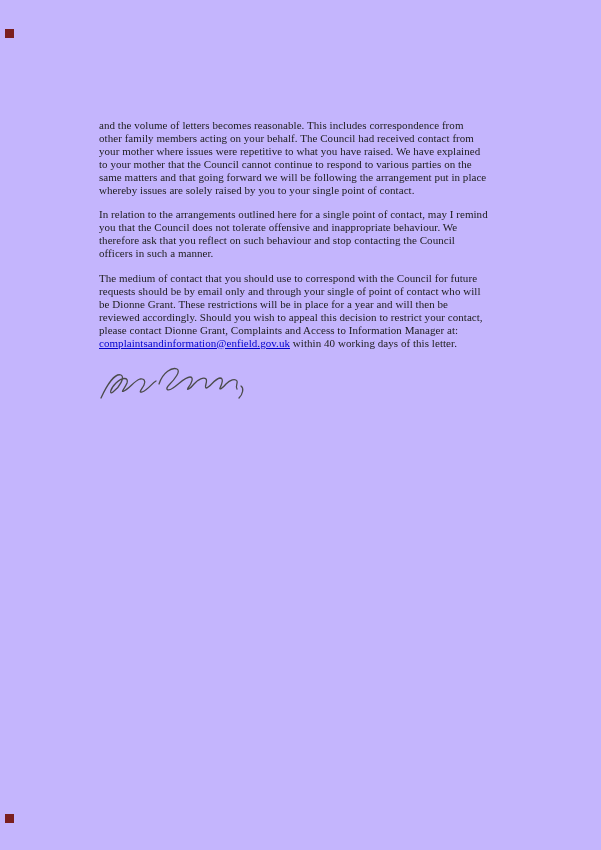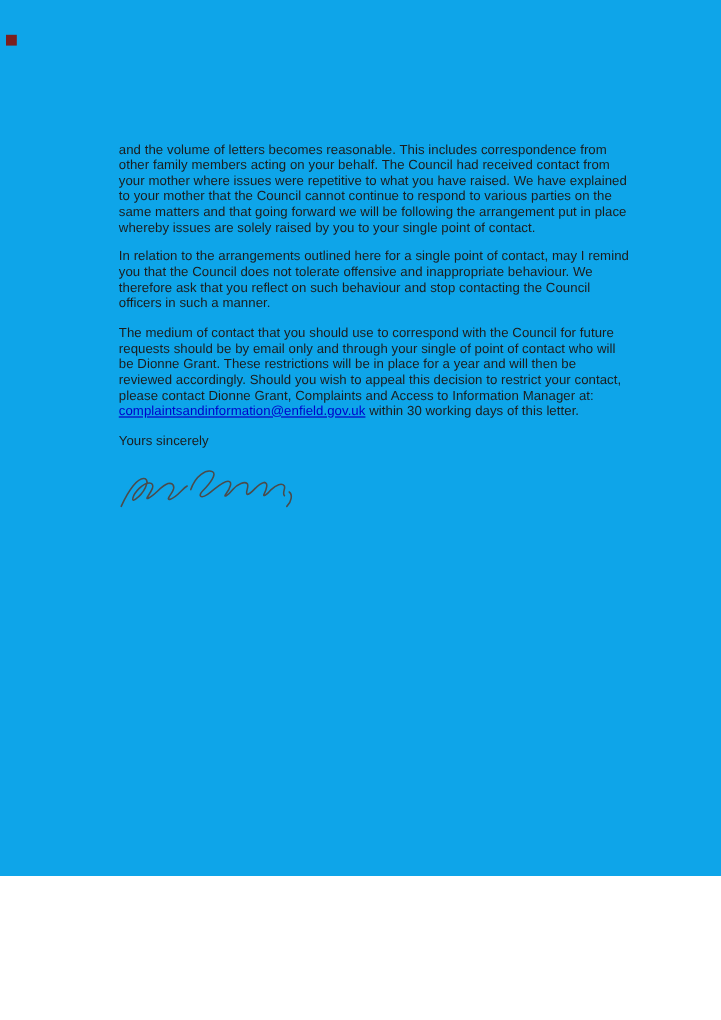--- a/index.html
+++ b/index.html
@@ -3,24 +3,24 @@
 <meta charset="utf-8">
 <style>
   html, body {
     margin: 0;
     padding: 0;
     background: #ffffff;
   }
   .page {
     position: relative;
     width: 601px;
-    height: 730px;
-    background: #0ea5e9;
+    height: 850px;
+    background: #c4b5fd;
     overflow: hidden;
-    font-family: Liberation Sans, sans-serif;
+    font-family: Liberation Serif, serif;
     color: #1c1c1c;
   }
   .scan-mark {
     position: absolute;
     width: 9px;
     height: 9px;
     background: #7b1f1f;
   }
   .mark-top    { left: 5px; top: 29px; }
   .mark-bottom { left: 5px; top: 814px; }
@@ -75,23 +75,22 @@
 
     <p class="para lines">In relation to the arrangements outlined here for a single point of contact, may I remind
 you that the Council does not tolerate offensive and inappropriate behaviour. We
 therefore ask that you reflect on such behaviour and stop contacting the Council
 officers in such a manner.</p>
 
     <p class="para"><span class="lines">The medium of contact that you should use to correspond with the Council for future
 requests should be by email only and through your single of point of contact who will
 be Dionne Grant. These restrictions will be in place for a year and will then be
 reviewed accordingly. Should you wish to appeal this decision to restrict your contact,
-please contact Dionne Grant, Complaints and Access to Information Manager at:</span><br><a class="email-link" href="#">complaintsandinformation@enfield.gov.uk</a><span> within 30 working days of this letter.</span></p>
+please contact Dionne Grant, Complaints and Access to Information Manager at:</span><br><a class="email-link" href="#">complaintsandinformation@enfield.gov.uk</a><span> within 40 working days of this letter.</span></p>
 
-    <p class="para">Yours sincerely</p>
 
     <div class="signature">
       <svg width="152" height="44" viewBox="0 0 152 44">
         <g fill="none" stroke="#4b4b4b" stroke-width="1.3" stroke-linecap="round" stroke-linejoin="round">
           <path d="M2,36 C8,23 16,11 22,13 C26,15 21,25 14,30 C10,33 11,27 17,21 C23,15 30,15 28,21 C26,26 21,31 25,29 C31,26 35,19 41,17 C45,16 47,19 45,23 C43,27 39,31 43,30 C49,28 53,21 57,19"></path>
           <path d="M60,22 C64,10 73,5 78,7 C82,9 76,17 70,23 C66,27 68,30 74,26 C80,22 86,15 91,15 C95,15 93,21 89,26 C87,29 91,27 95,22 C99,17 105,15 107,17 C109,19 105,25 107,26 C111,26 115,17 121,16 C125,16 123,22 121,26 C120,28 123,27 127,22 C131,18 136,16 138,19 C139,21 136,25 138,27"></path>
           <path d="M142,24 C145,26 144,32 140,36"></path>
         </g>
       </svg>
     </div>

